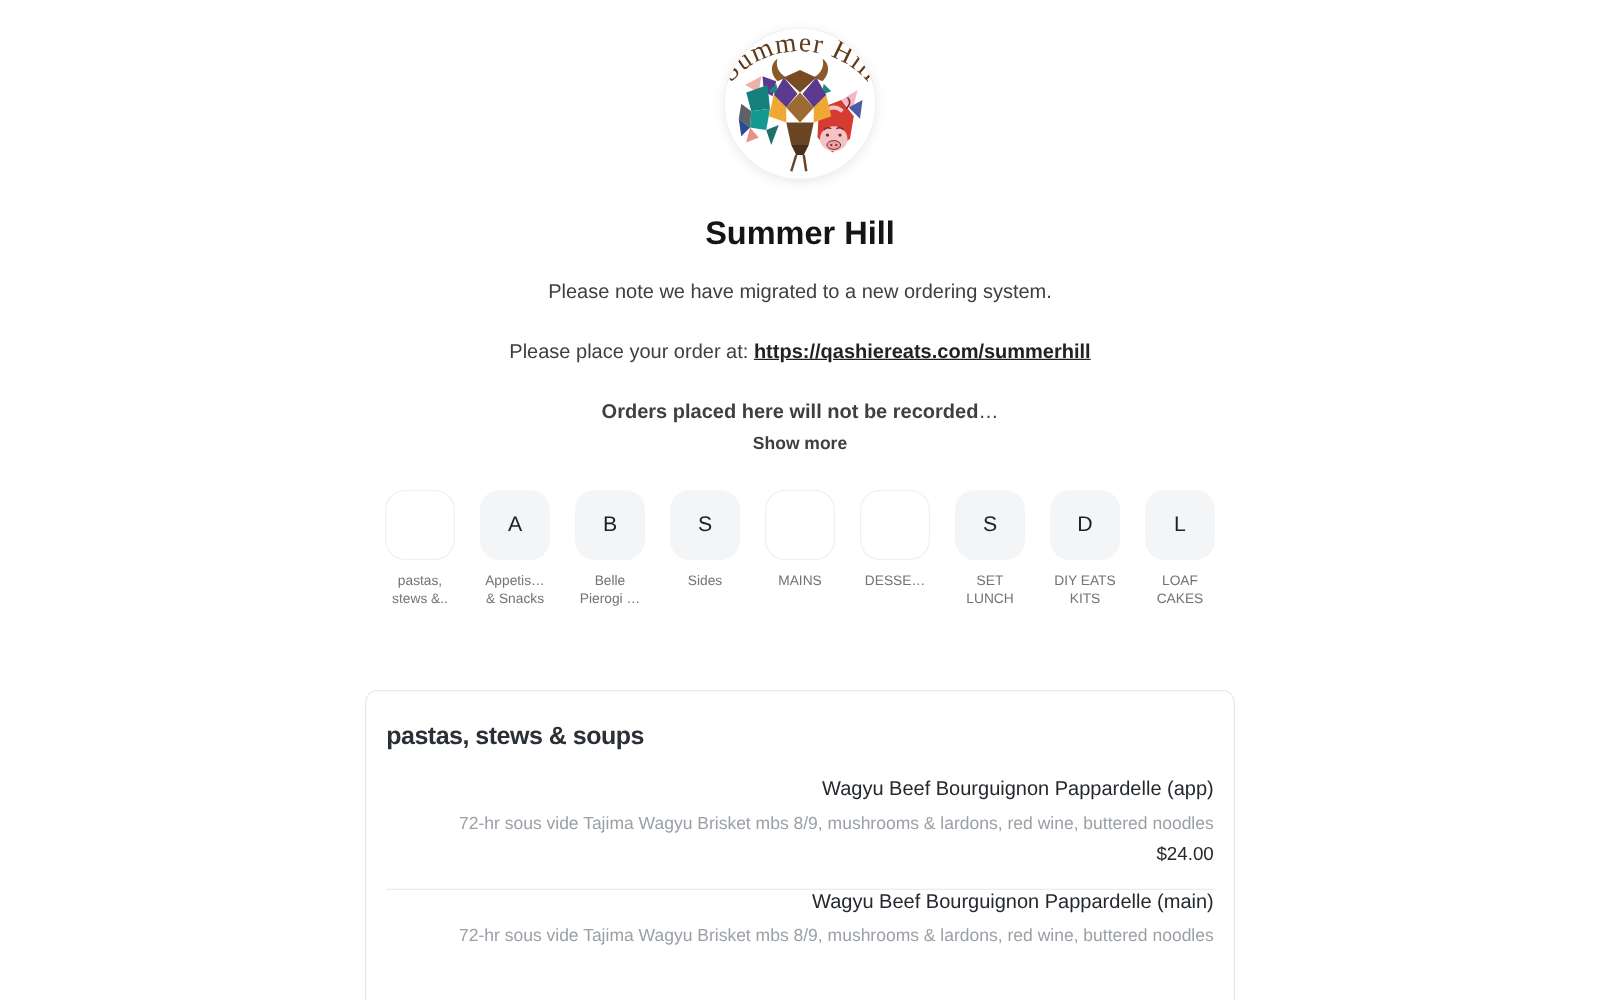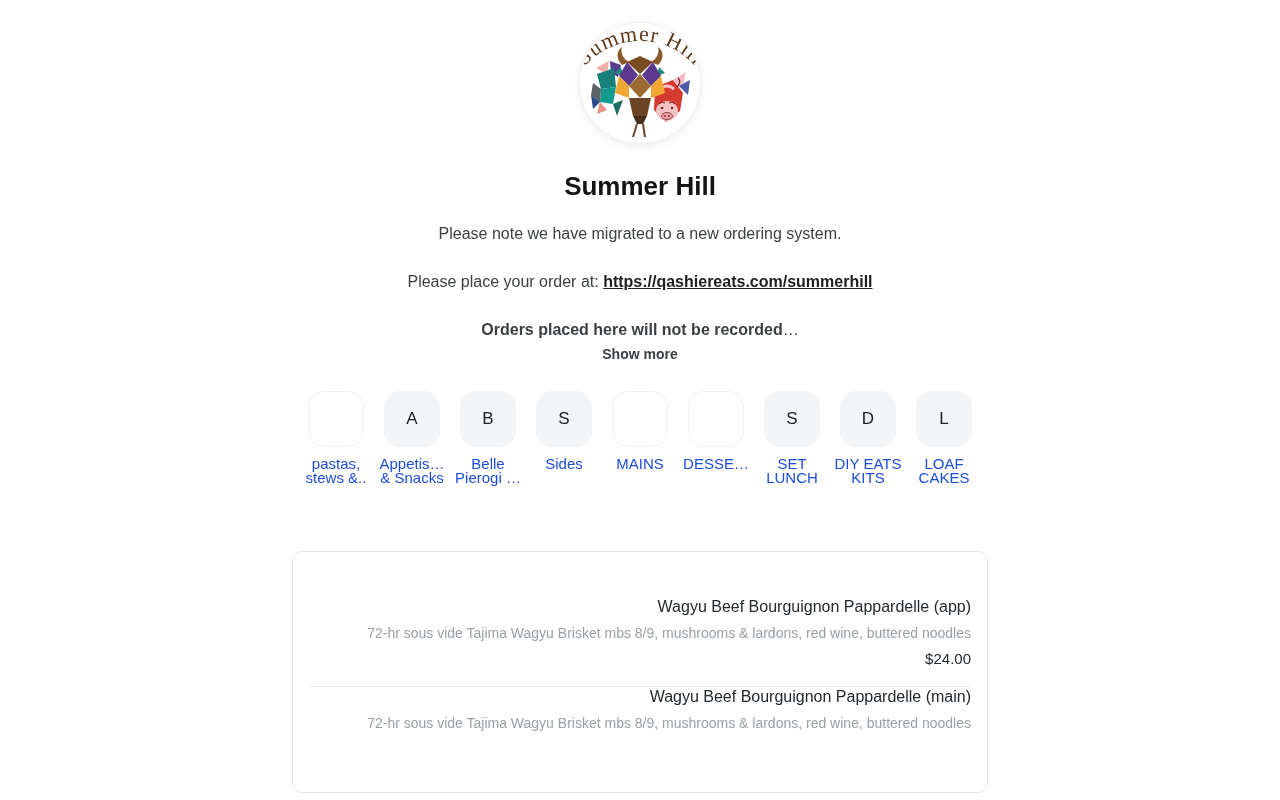--- a/index.html
+++ b/index.html
@@ -34,21 +34,21 @@
 
   .categories { display: flex; justify-content: center; align-items: flex-start; gap: 8px; margin-top: 28px; }
   .category { width: 68px; display: flex; flex-direction: column; align-items: center; cursor: pointer; }
   .tile {
     width: 56px; height: 56px; border-radius: 16px;
     background: #f3f5f7; display: flex; align-items: center; justify-content: center;
     font-size: 17px; color: #202124;
   }
   .tile.tile-empty { background: #fff; border: 1px solid #eef1f4; }
   .cat-label {
-    margin-top: 10px; font-size: 15px; line-height: 14px; color: #1d4ed8;
+    margin-top: 10px; font-size: 11px; line-height: 14px; color: #737373;
     text-align: center; white-space: pre-line;
   }
 
   .menu-card {
     width: 696px; margin: 66px auto 0;
     background: #fff; border: 1px solid #e7e7e7; border-radius: 10px;
     padding: 24px 16px 60px;
   }
   .menu-section-title {
     margin: 0; font-size: 20px; line-height: 24px; font-weight: bold;
@@ -190,20 +190,21 @@
     <div class="category">
       <div class="tile">
           <span>L</span>
         </div>
       <div class="cat-label">LOAF
 CAKES</div>
     </div>
   </nav>
 
   <section class="menu-card">
+    <h2 class="menu-section-title">pastas, stews &amp; soups</h2>
 
     <div class="menu-item first">
       <div class="item-name">Wagyu Beef Bourguignon Pappardelle (app)</div>
       <div class="item-desc">72-hr sous vide Tajima Wagyu Brisket mbs 8/9, mushrooms &amp; lardons, red wine, buttered noodles</div>
       <div class="item-price">$24.00</div>
     </div>
 
     <hr class="divider">
 
     <div class="menu-item second">

